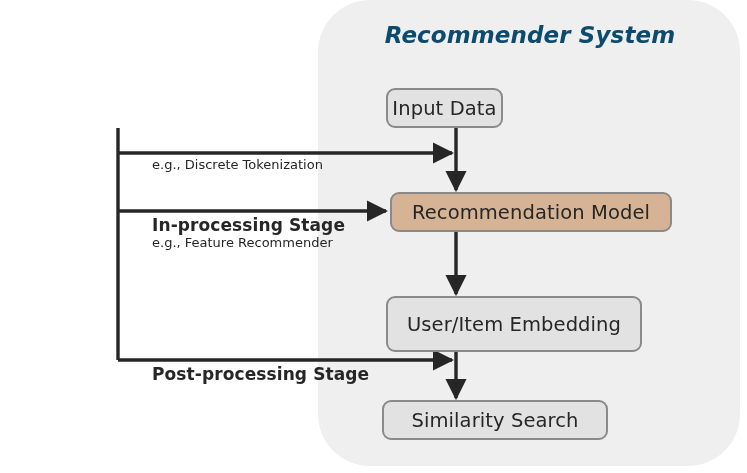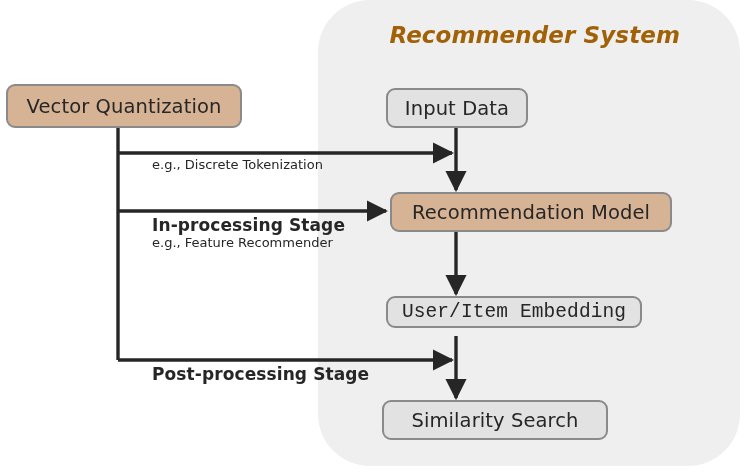--- a/index.html
+++ b/index.html
@@ -29,25 +29,25 @@
     width: 422px;
     height: 466px;
     background: #efefef;
     border-radius: 52px;
   }
   .panel-title {
     position: absolute;
     left: 380px;
     top: 22px;
     width: 300px;
-    text-align: right;
+    text-align: center;
     font-size: 23px;
     font-weight: bold;
     font-style: italic;
-    color: #a16207;
+    color: #0c4a6e;
     letter-spacing: 0.1px;
   }
   .node {
     position: absolute;
     box-sizing: border-box;
     display: flex;
     align-items: center;
     justify-content: center;
     border: 2px solid #808080;
     border-radius: 9px;
@@ -61,27 +61,27 @@
     border-color: #8a8a8a;
   }
   .node.grey {
     background: #e2e2e2;
     border-color: #8a8a8a;
   }
   #node-vector-quantization {
     left: 6px;  top: 84px;  width: 236px; height: 44px;
   }
   #node-input-data {
-    left: 386px; top: 88px;  width: 142px; height: 40px;
+    left: 386px; top: 88px;  width: 117px; height: 40px;
   }
   #node-recommendation-model {
     left: 390px; top: 192px; width: 282px; height: 40px;
   }
   #node-user-item-embedding {
-    left: 386px; top: 296px; width: 256px; height: 32px; font-family: Liberation Mono, monospace;
+    left: 386px; top: 296px; width: 256px; height: 56px;
   }
   #node-similarity-search {
     left: 382px; top: 400px; width: 226px; height: 40px;
   }
   .edge-label {
     position: absolute;
     color: #262626;
     white-space: nowrap;
     line-height: 1.18;
   }
@@ -126,21 +126,20 @@
       <path d="M 456 336 L 456 398" marker-end="url(#arrow)"></path>
 
       <path d="M 118 128 L 118 360"></path>
 
       <path d="M 118 153 L 452 153" marker-end="url(#arrow)"></path>
       <path d="M 118 211 L 386 211" marker-end="url(#arrow)"></path>
       <path d="M 118 360 L 452 360" marker-end="url(#arrow)"></path>
     </g>
   </svg>
 
-  <div class="node tan" id="node-vector-quantization">Vector Quantization</div>
 
   <div class="node grey" id="node-input-data">Input Data</div>
 
   <div class="node tan" id="node-recommendation-model">Recommendation Model</div>
 
   <div class="node grey" id="node-user-item-embedding">User/Item Embedding</div>
 
   <div class="node grey" id="node-similarity-search">Similarity Search</div>
 
   <div class="edge-label" id="label-pre-processing">

